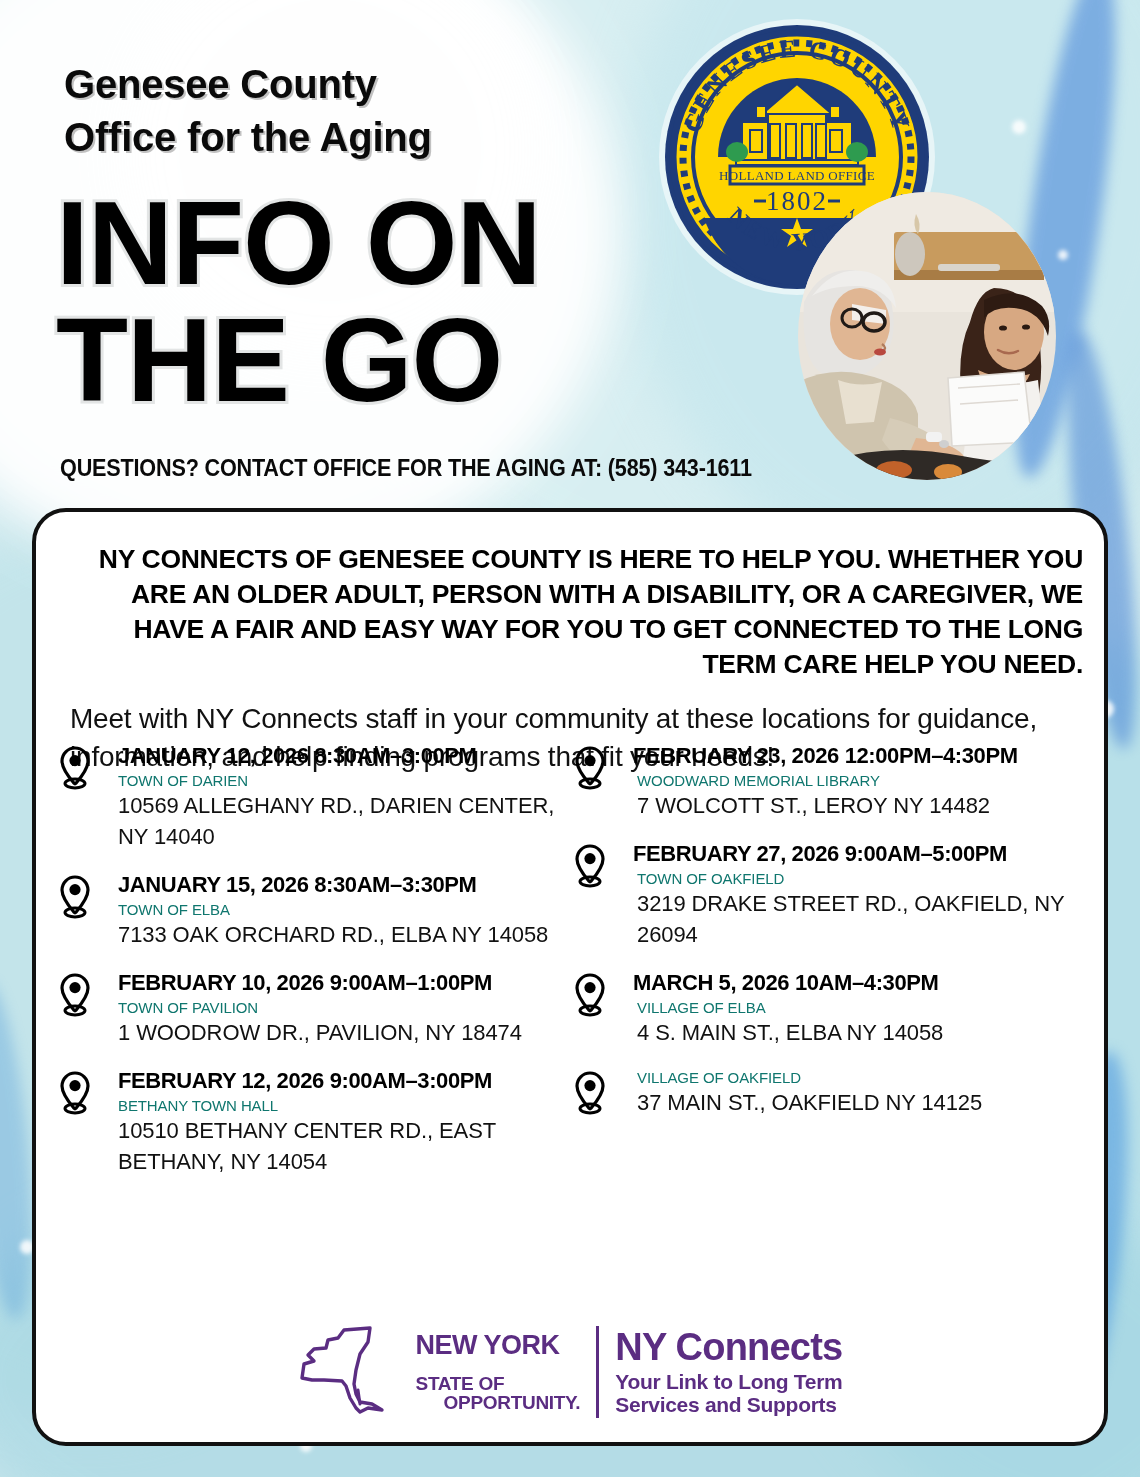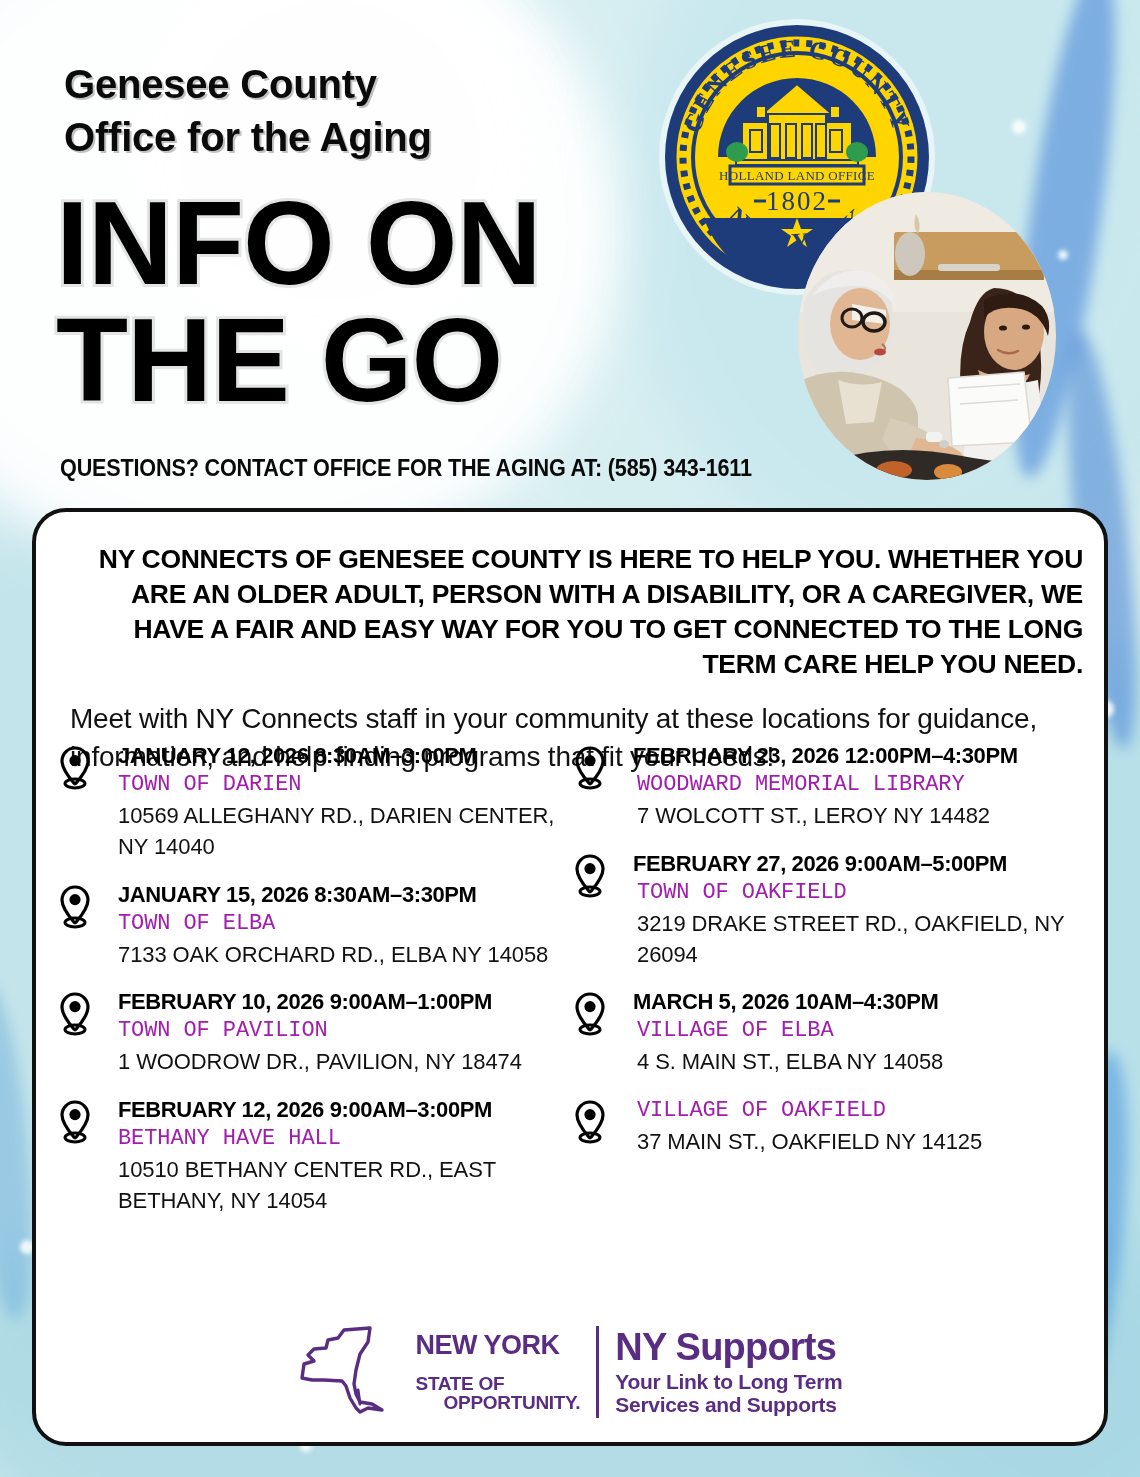--- a/index.html
+++ b/index.html
@@ -75,21 +75,21 @@
     letter-spacing:-.2px;
   }
 
   
   .events{position:absolute;left:22px;top:230px;width:1030px;display:flex;gap:10px;}
   .col{width:505px;}
   .event{display:flex;gap:22px;margin-bottom:18px;}
   .pin{flex:0 0 38px;padding-top:4px;}
   .etext{flex:1 1 auto;}
   .eline1{font-size:22px;font-weight:bold;color:#000;letter-spacing:-.4px;line-height:1.28;white-space:nowrap;}
-  .eline2{font-size:22px;color:#a21caf;line-height:1.40;letter-spacing:-.1px;font-family:Liberation Mono, monospace;}
+  .eline2{font-size:15px;color:#0f766e;line-height:1.40;letter-spacing:-.1px;}
   .eline3{font-size:22px;color:#111;line-height:1.40;letter-spacing:-.1px;}
   .col-right .eline2,.col-right .eline3{padding-left:4px;}
 
   
   .footer{
     position:absolute;left:0;bottom:22px;width:100%;
     display:flex;align-items:center;justify-content:center;gap:16px;
   }
   .ny-logo{display:flex;align-items:center;gap:6px;}
   .ny-words{color:#5b2d82;line-height:1;}
@@ -305,21 +305,21 @@
       <div class="event">
         <span class="pin">
           <svg width="34" height="44" viewBox="0 0 34 44">
               <path d="M17 2C9.8 2 4 7.8 4 15c0 8.6 11 21 12.2 22.4a1 1 0 0 0 1.6 0C19 36 30 23.6 30 15 30 7.8 24.2 2 17 2z" fill="none" stroke="#000" stroke-width="3.2"></path>
               <circle cx="17" cy="14.6" r="5.6" fill="#000"></circle>
               <ellipse cx="17" cy="37.5" rx="10" ry="4.4" fill="none" stroke="#000" stroke-width="3"></ellipse>
             </svg>
         </span>
         <span class="etext">
           <span class="eline1">FEBRUARY 12, 2026 9:00AM–3:00PM</span>
-          <div class="eline2">BETHANY HAVE HALL</div>
+          <div class="eline2">BETHANY TOWN HALL</div>
           <div class="eline3">10510 BETHANY CENTER RD., EAST BETHANY, NY 14054</div>
         </span>
       </div>
     </div>
 
     <div class="col col-right">
 
       <div class="event">
         <span class="pin">
           <svg width="34" height="44" viewBox="0 0 34 44">
@@ -392,18 +392,18 @@
       <span class="ny-words">
         <div class="t1">NEW YORK</div>
         <div class="t2">STATE OF</div>
         <div class="t3">OPPORTUNITY.</div>
       </span>
     </div>
 
     <div class="vrule"></div>
 
     <div class="nyc-words">
-      <div class="c1">NY Supports</div>
+      <div class="c1">NY Connects</div>
       <div class="c2">Your Link to Long Term</div>
       <div class="c3">Services and Supports</div>
     </div>
   </div>
 </div>
 
 </body></html>

